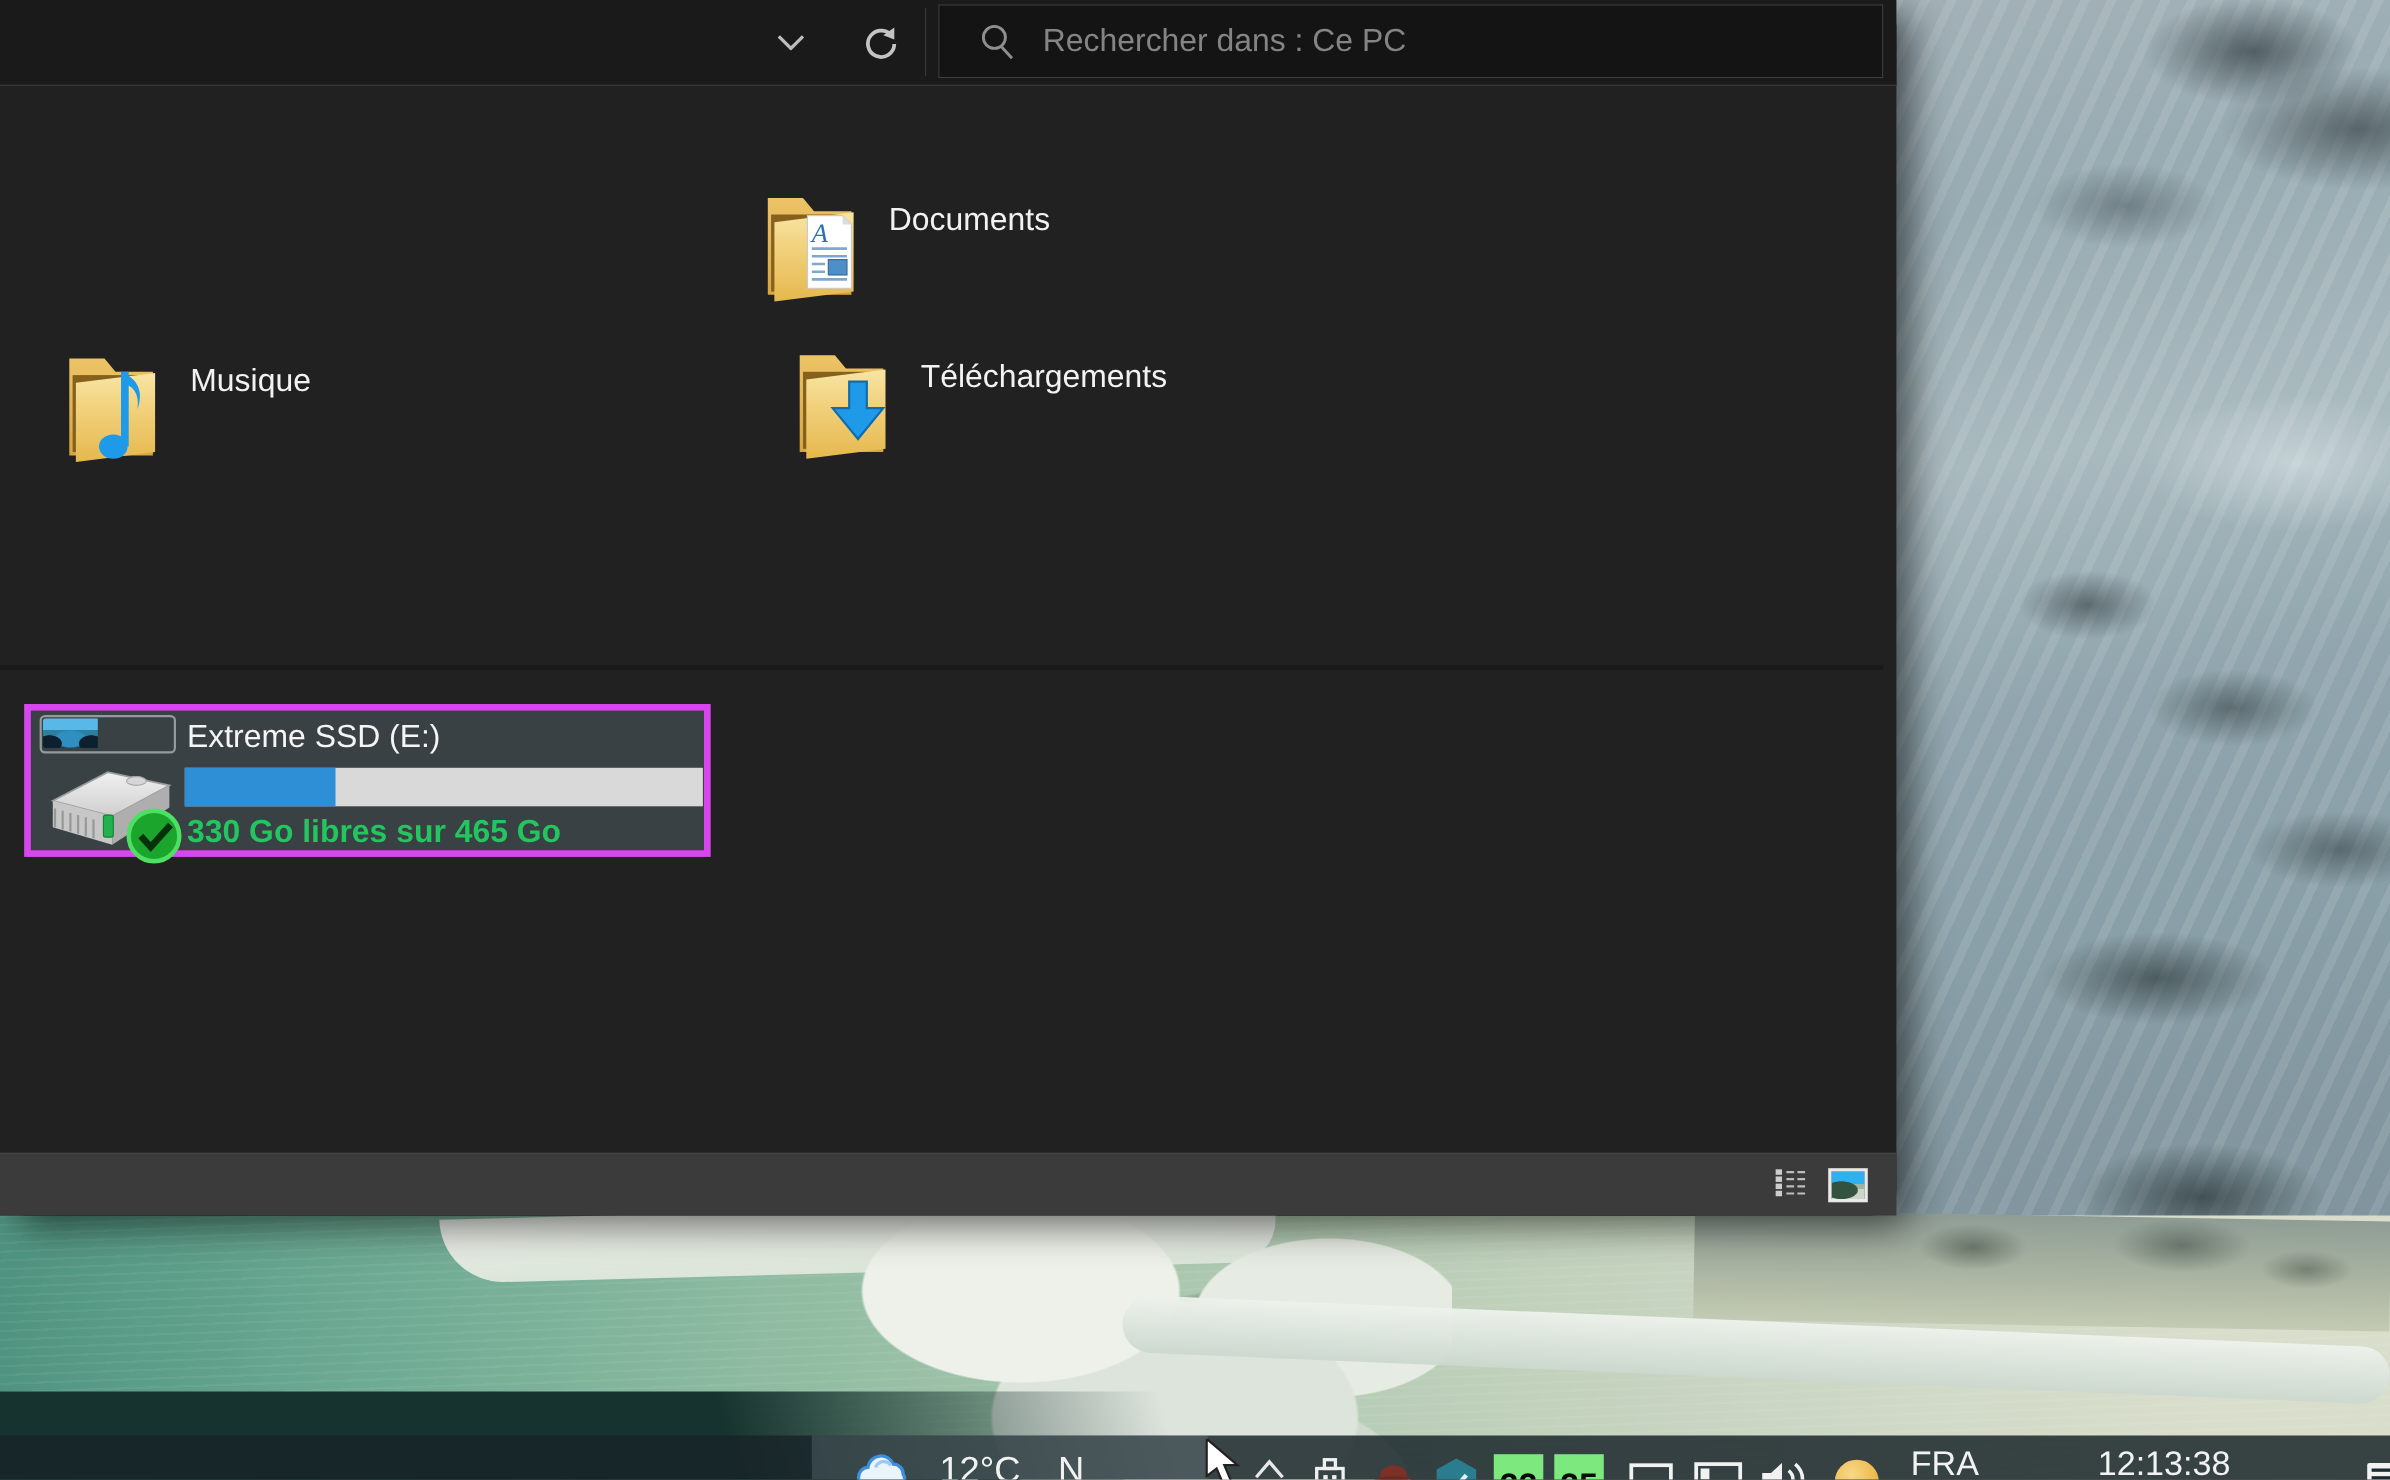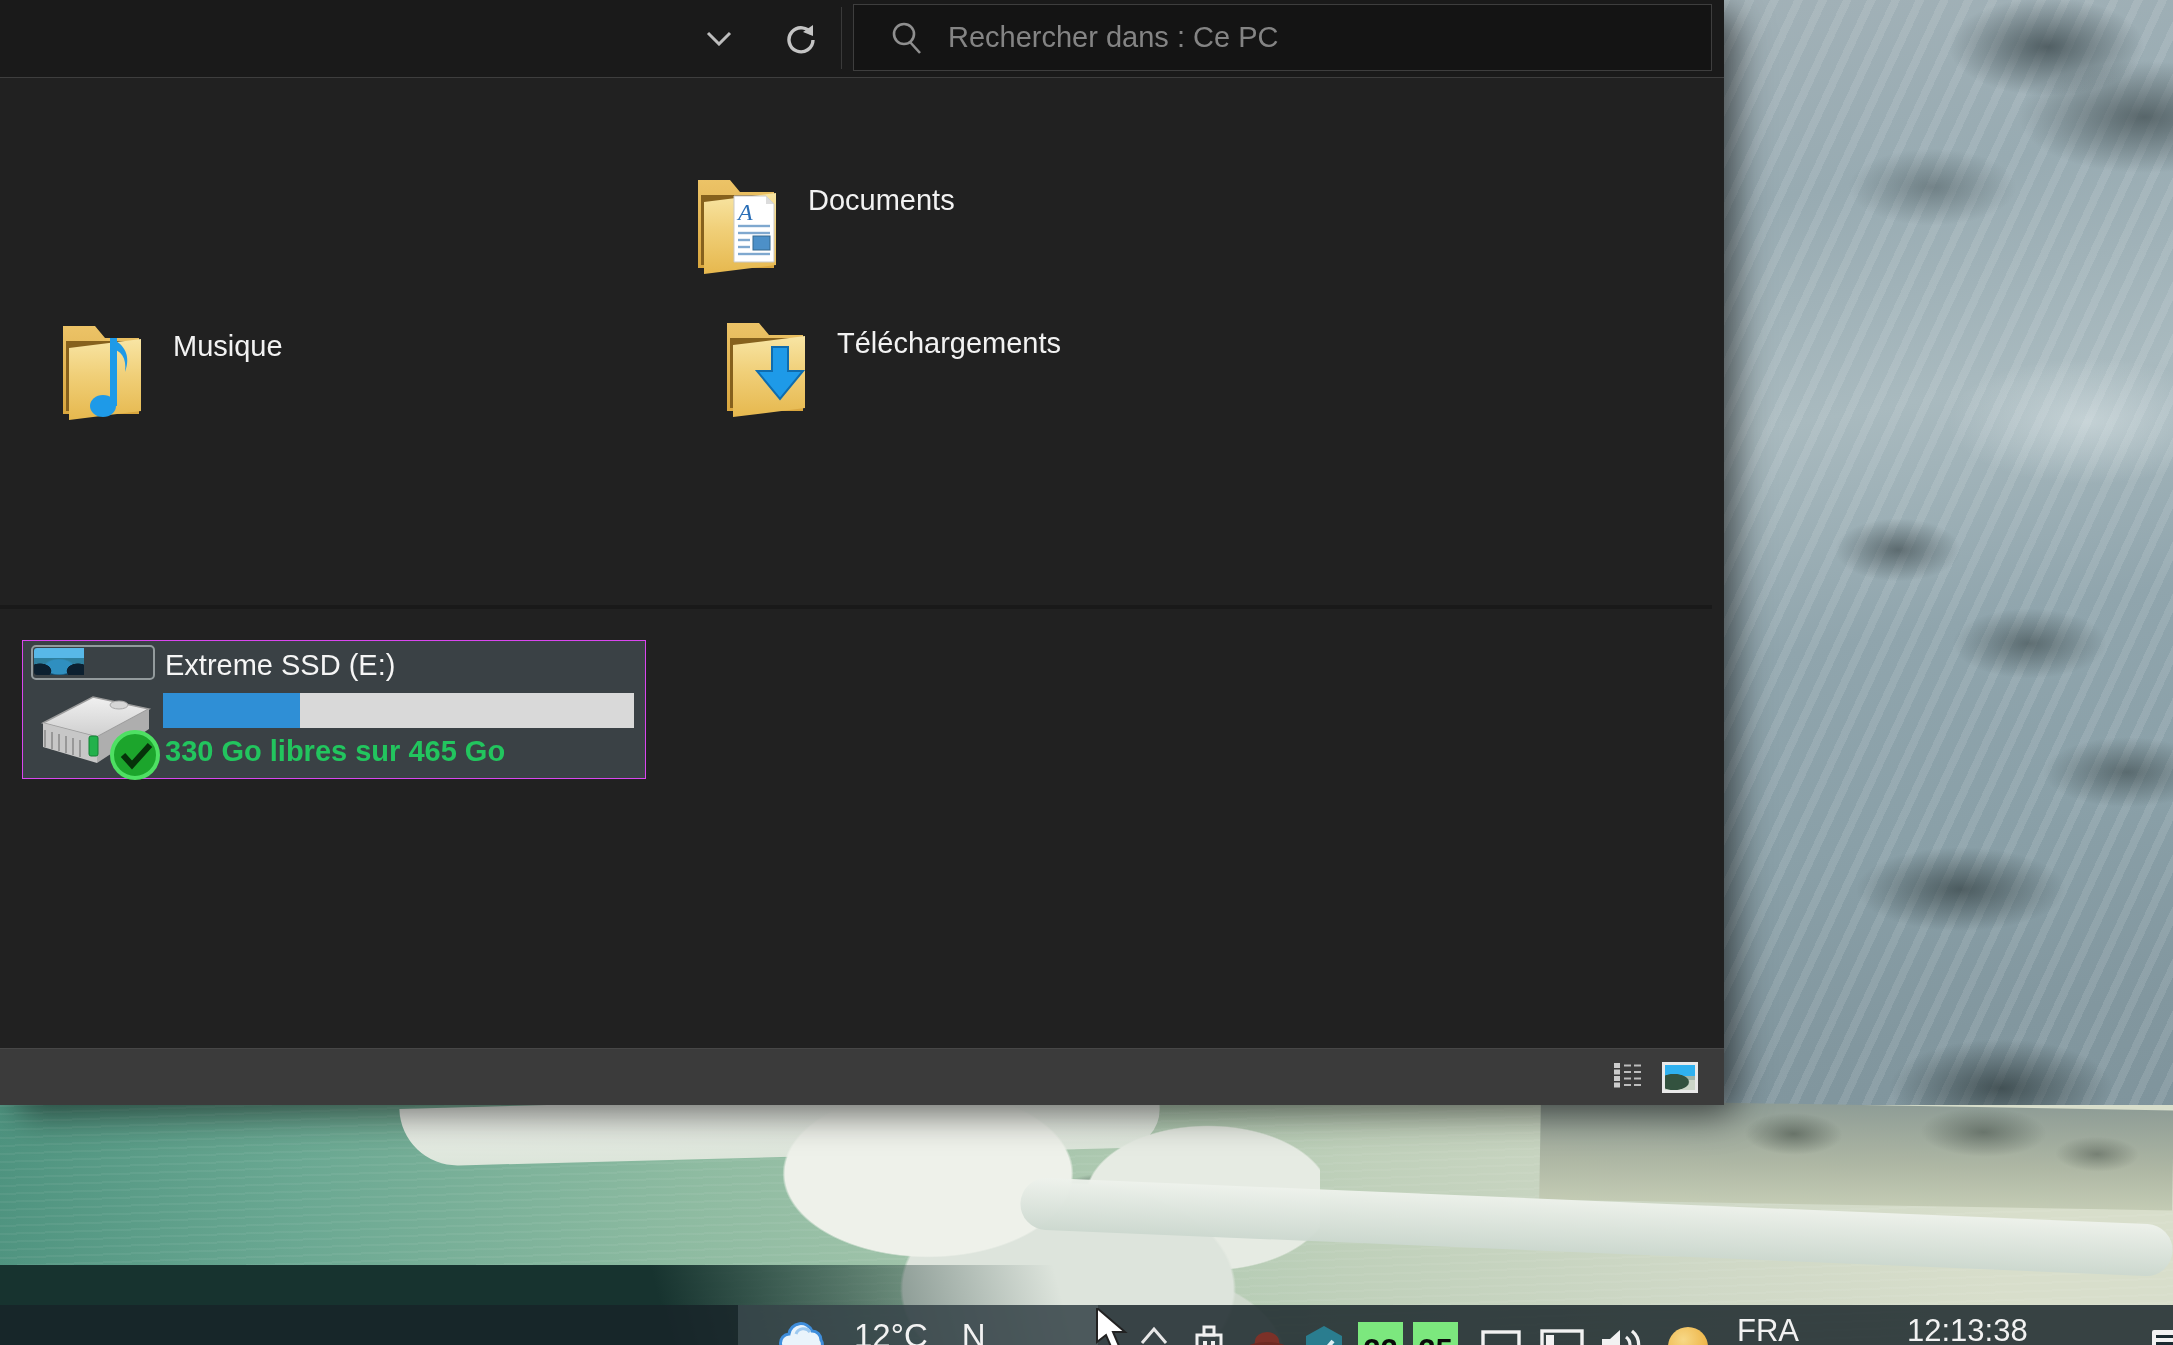--- a/index.html
+++ b/index.html
@@ -68,21 +68,21 @@
     font-size:29px;font-family:"Liberation Sans",sans-serif;width:640px;}
   .searchbox input::placeholder{color:#848484;opacity:1;}
   .mag{margin:0 22px 0 36px;}
 
   
   .tile{display:flex;align-items:flex-start;cursor:default;}
   .tile .label{font-size:29px;color:#f2f2f2;padding-top:14px;padding-left:18px;white-space:nowrap;}
   .group-divider{left:0;top:605px;width:1712px;height:4px;background:#191919;}
 
   .drive-tile{left:22px;top:640px;width:624px;height:139px;background:#3a4145;
-    border:1px solid #d946ef;box-sizing:border-box;}
+    border:6px solid #d946ef;box-sizing:border-box;}
   .thumb-frame{left:8px;top:4px;width:124px;height:35px;border:2px solid #939b9d;
     border-radius:5px;box-sizing:border-box;}
   .thumb-img{left:1px;top:1px;width:50px;height:27px;border-radius:3px 0 0 3px;
     background-image:
       radial-gradient(18px 12px at 12% 85%, #0c2030 0 60%, transparent 65%),
       radial-gradient(18px 12px at 88% 85%, #0c2030 0 60%, transparent 65%),
       radial-gradient(26px 14px at 50% 70%, #2f8fc0 0 50%, transparent 60%),
       linear-gradient(180deg,#58b8e8 0 38%, #2e7f9e 38% 62%, #15425c 62%);}
   .drive-name{left:142px;top:8px;font-size:29px;color:#f5f5f5;white-space:nowrap;}
   .usage-bar{left:140px;top:52px;width:471px;height:35px;background:#d9d9d9;}

